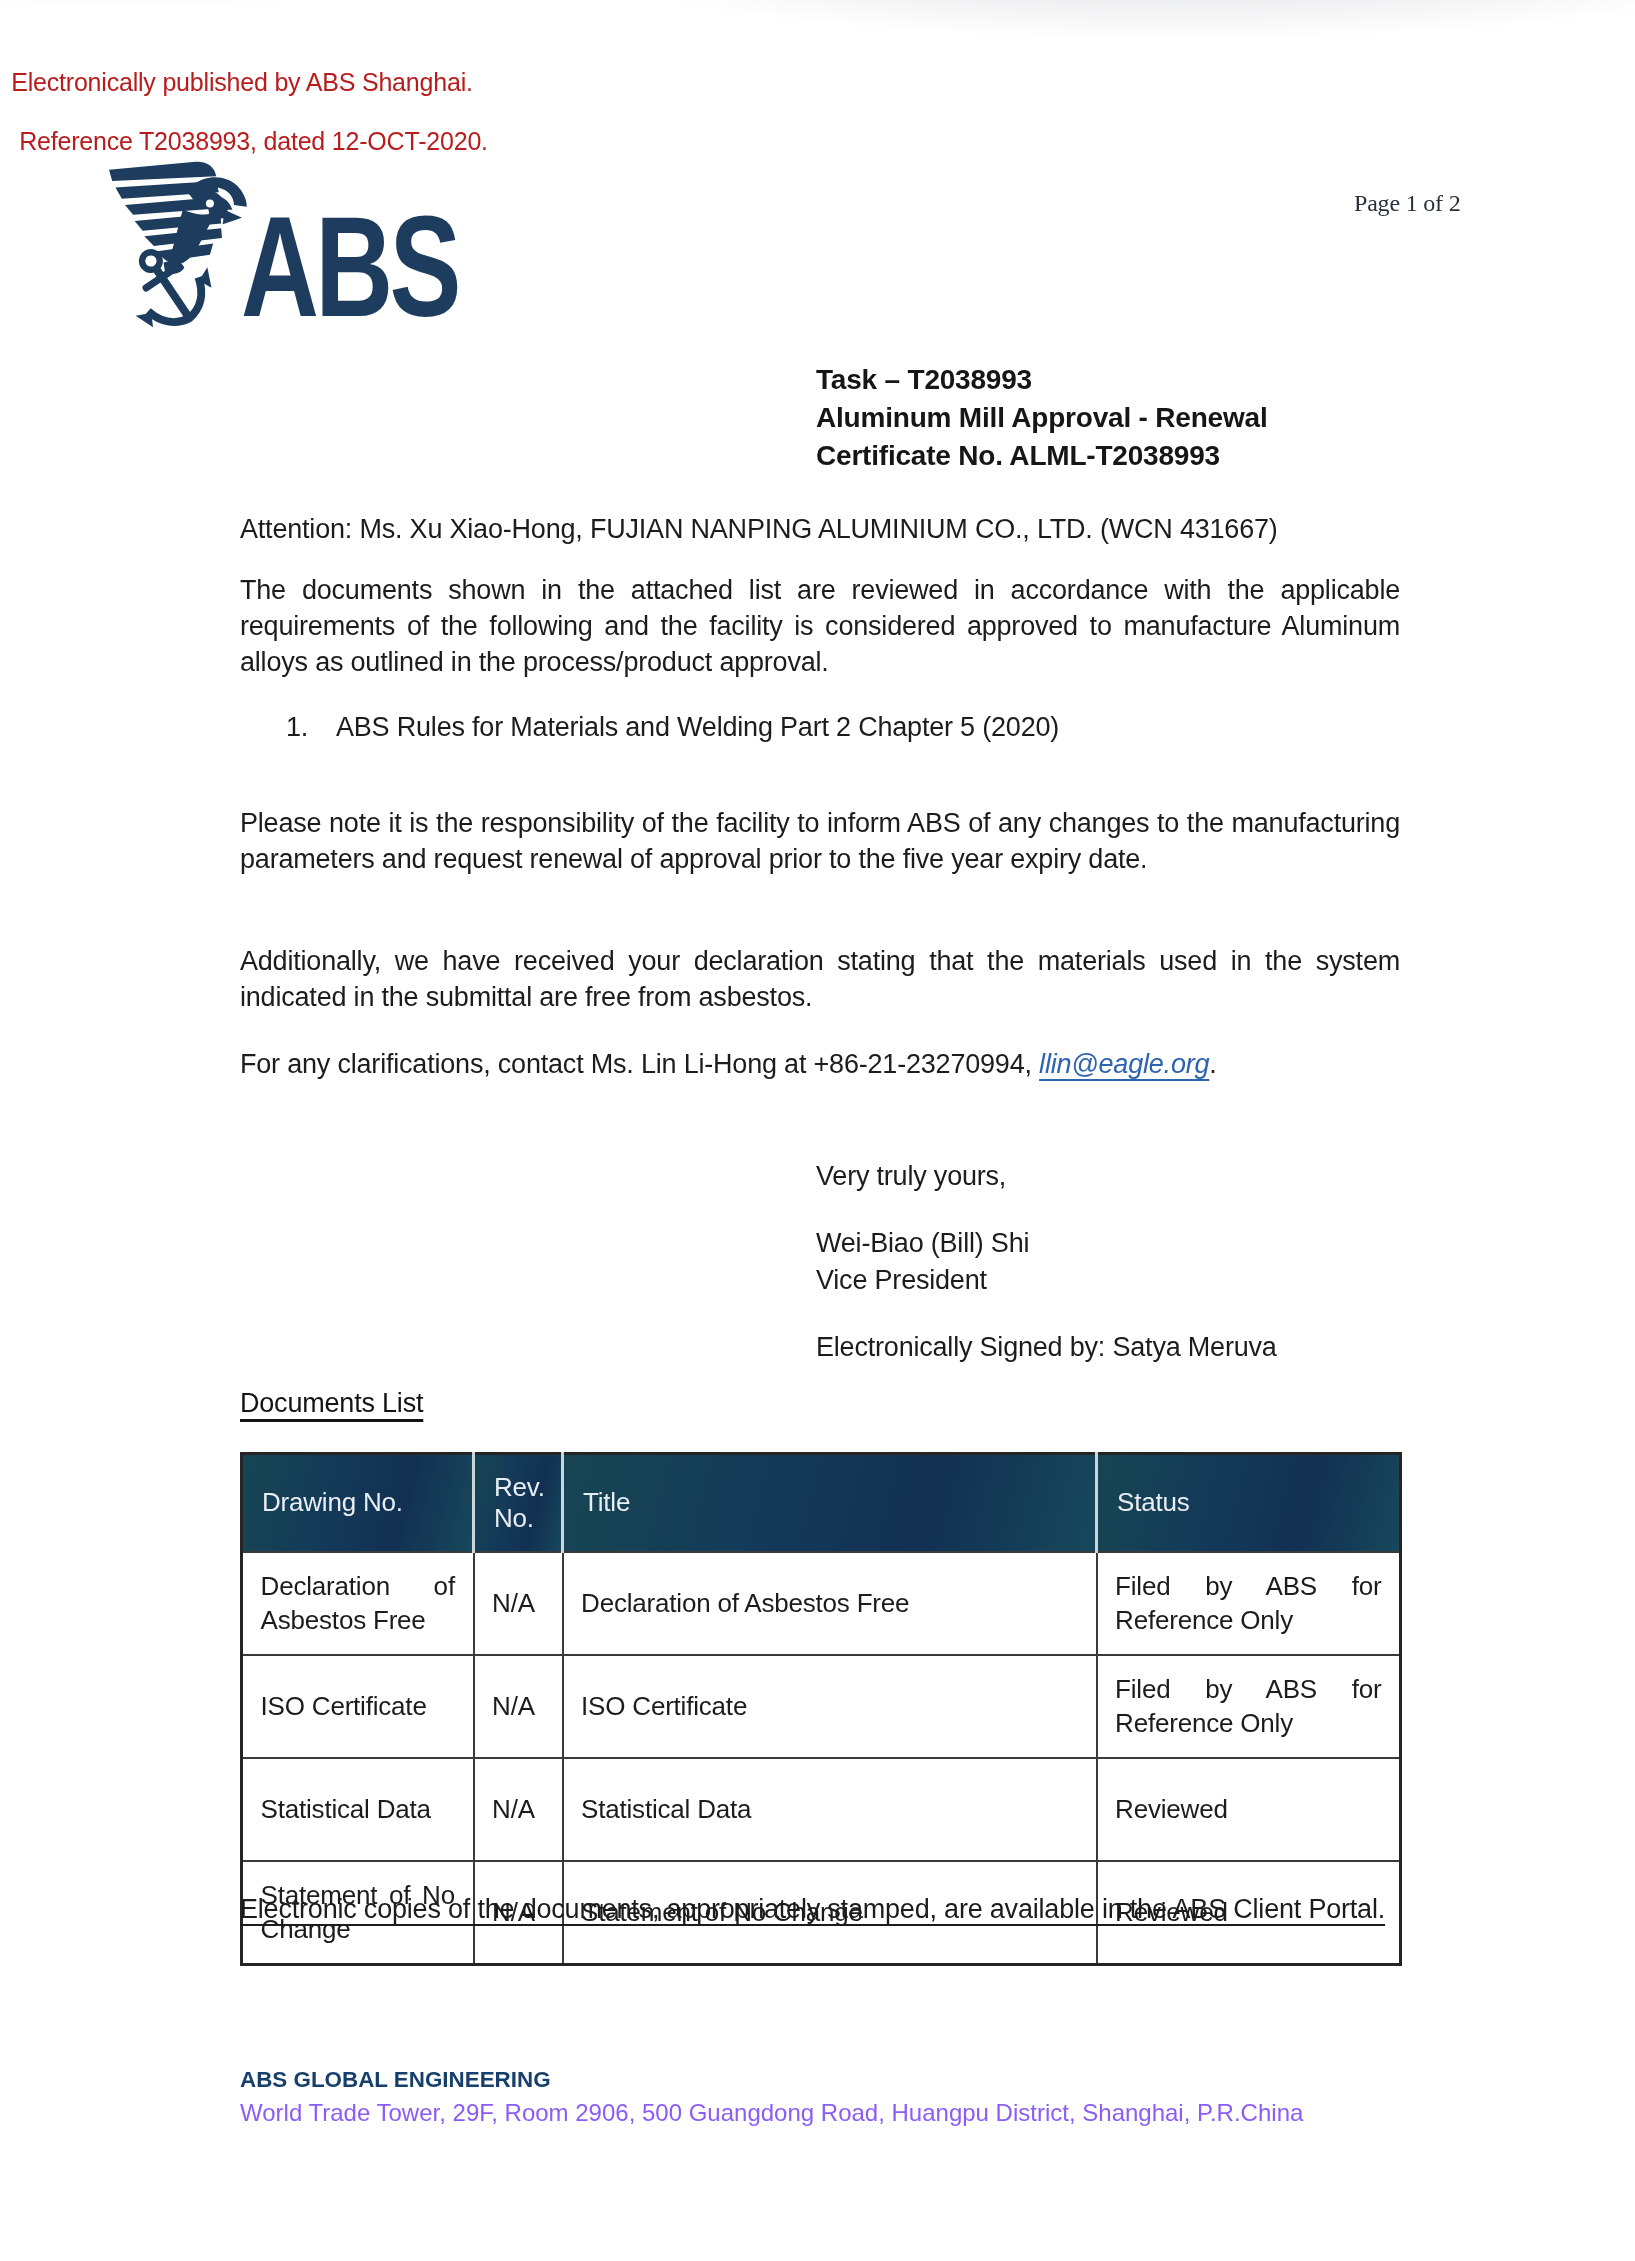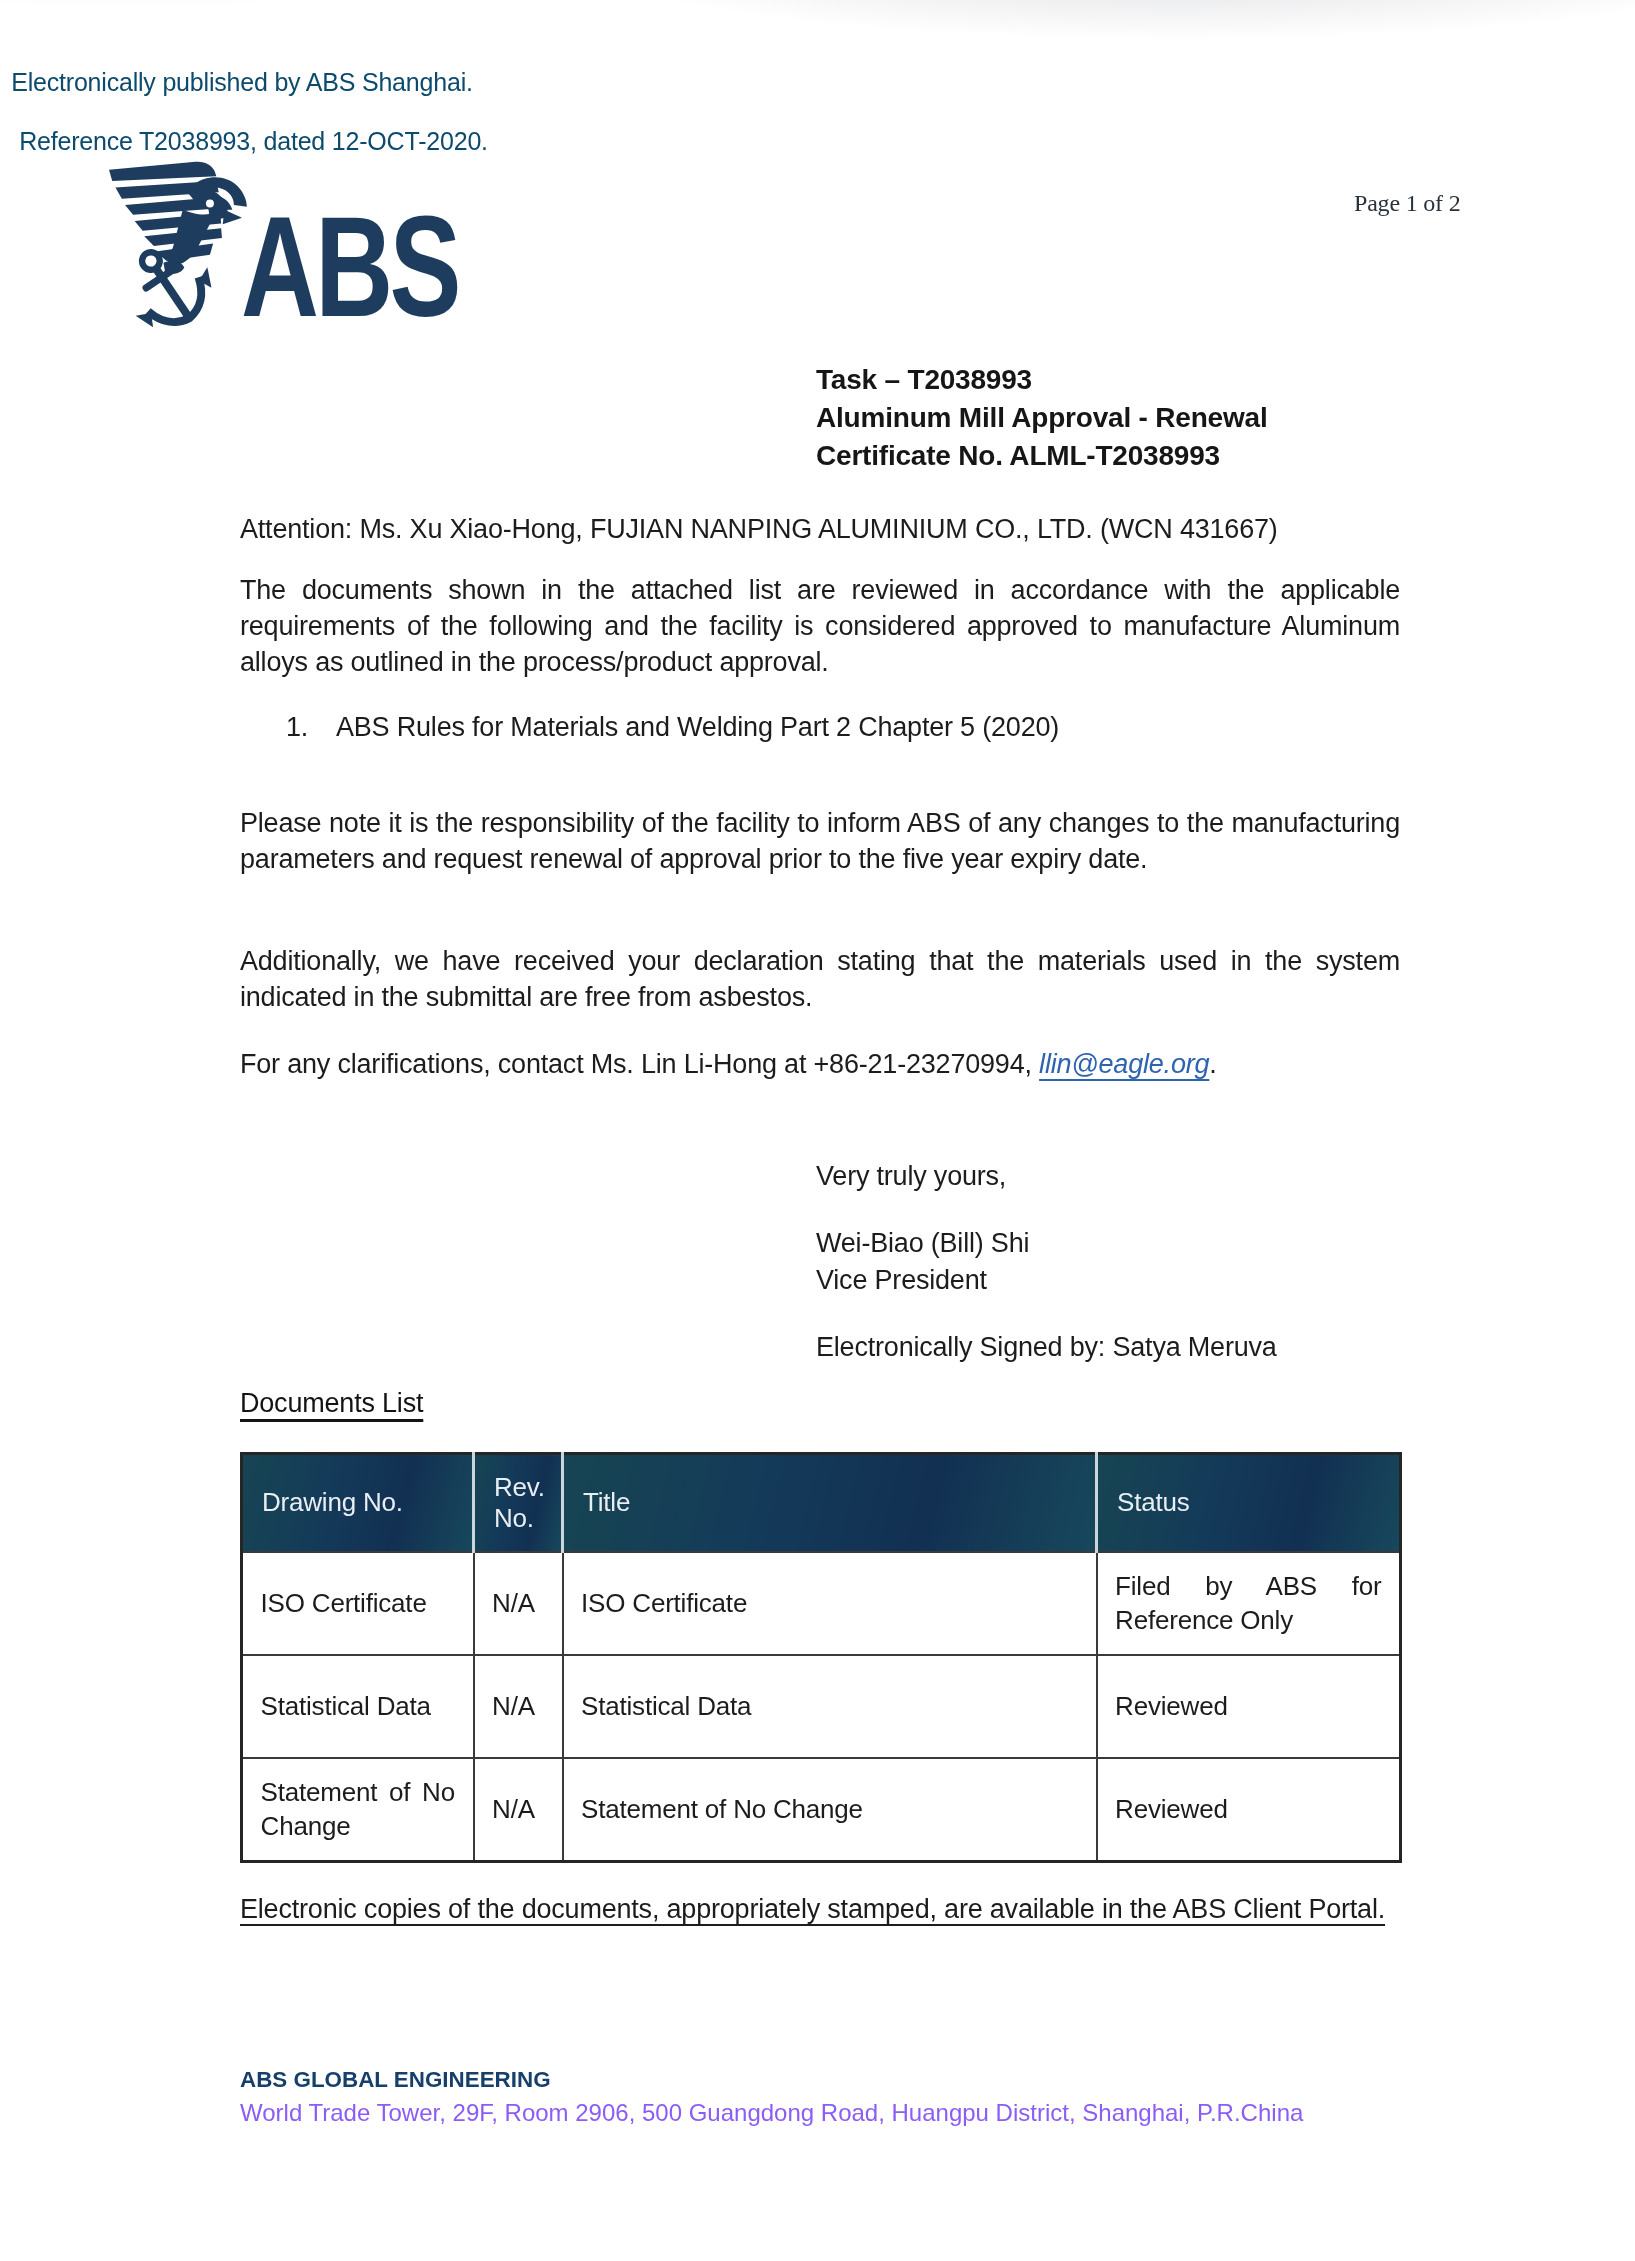--- a/index.html
+++ b/index.html
@@ -17,21 +17,21 @@
     content:"";position:absolute;inset:0;pointer-events:none;
     background:
       radial-gradient(55% 5% at 72% -1.5%, rgba(95,100,112,.20), transparent 65%),
       radial-gradient(35% 4% at 8% -2%, rgba(95,100,112,.10), transparent 60%);
   }
   .abs-pos{position:absolute;}
 
   
   .stamp{
     left:11.2px;top:67px;
-    color:#0c4a6e;
+    color:#b91c1c;
     font-size:25px;line-height:30px;
   }
   .stamp .l2{padding-left:8px;margin-top:29px;}
 
   
   .logo-eagle{left:93px;top:157px;width:157px;height:181px;}
   .logo-wordmark{
     left:241px;top:196px;
     font-size:142px;font-weight:bold;line-height:1;
     color:#1d3c5e;
@@ -195,20 +195,26 @@
     <thead>
       <tr>
         <th>Drawing No.</th>
         <th>Rev. No.</th>
         <th>Title</th>
         <th>Status</th>
       </tr>
     </thead>
     <tbody>
       <tr>
+        <td class="j">Declaration of Asbestos Free</td>
+        <td>N/A</td>
+        <td>Declaration of Asbestos Free</td>
+        <td class="j">Filed by ABS for Reference Only</td>
+      </tr>
+      <tr>
         <td class="j">ISO Certificate</td>
         <td>N/A</td>
         <td>ISO Certificate</td>
         <td class="j">Filed by ABS for Reference Only</td>
       </tr>
       <tr>
         <td class="j">Statistical Data</td>
         <td>N/A</td>
         <td>Statistical Data</td>
         <td class="j">Reviewed</td>

